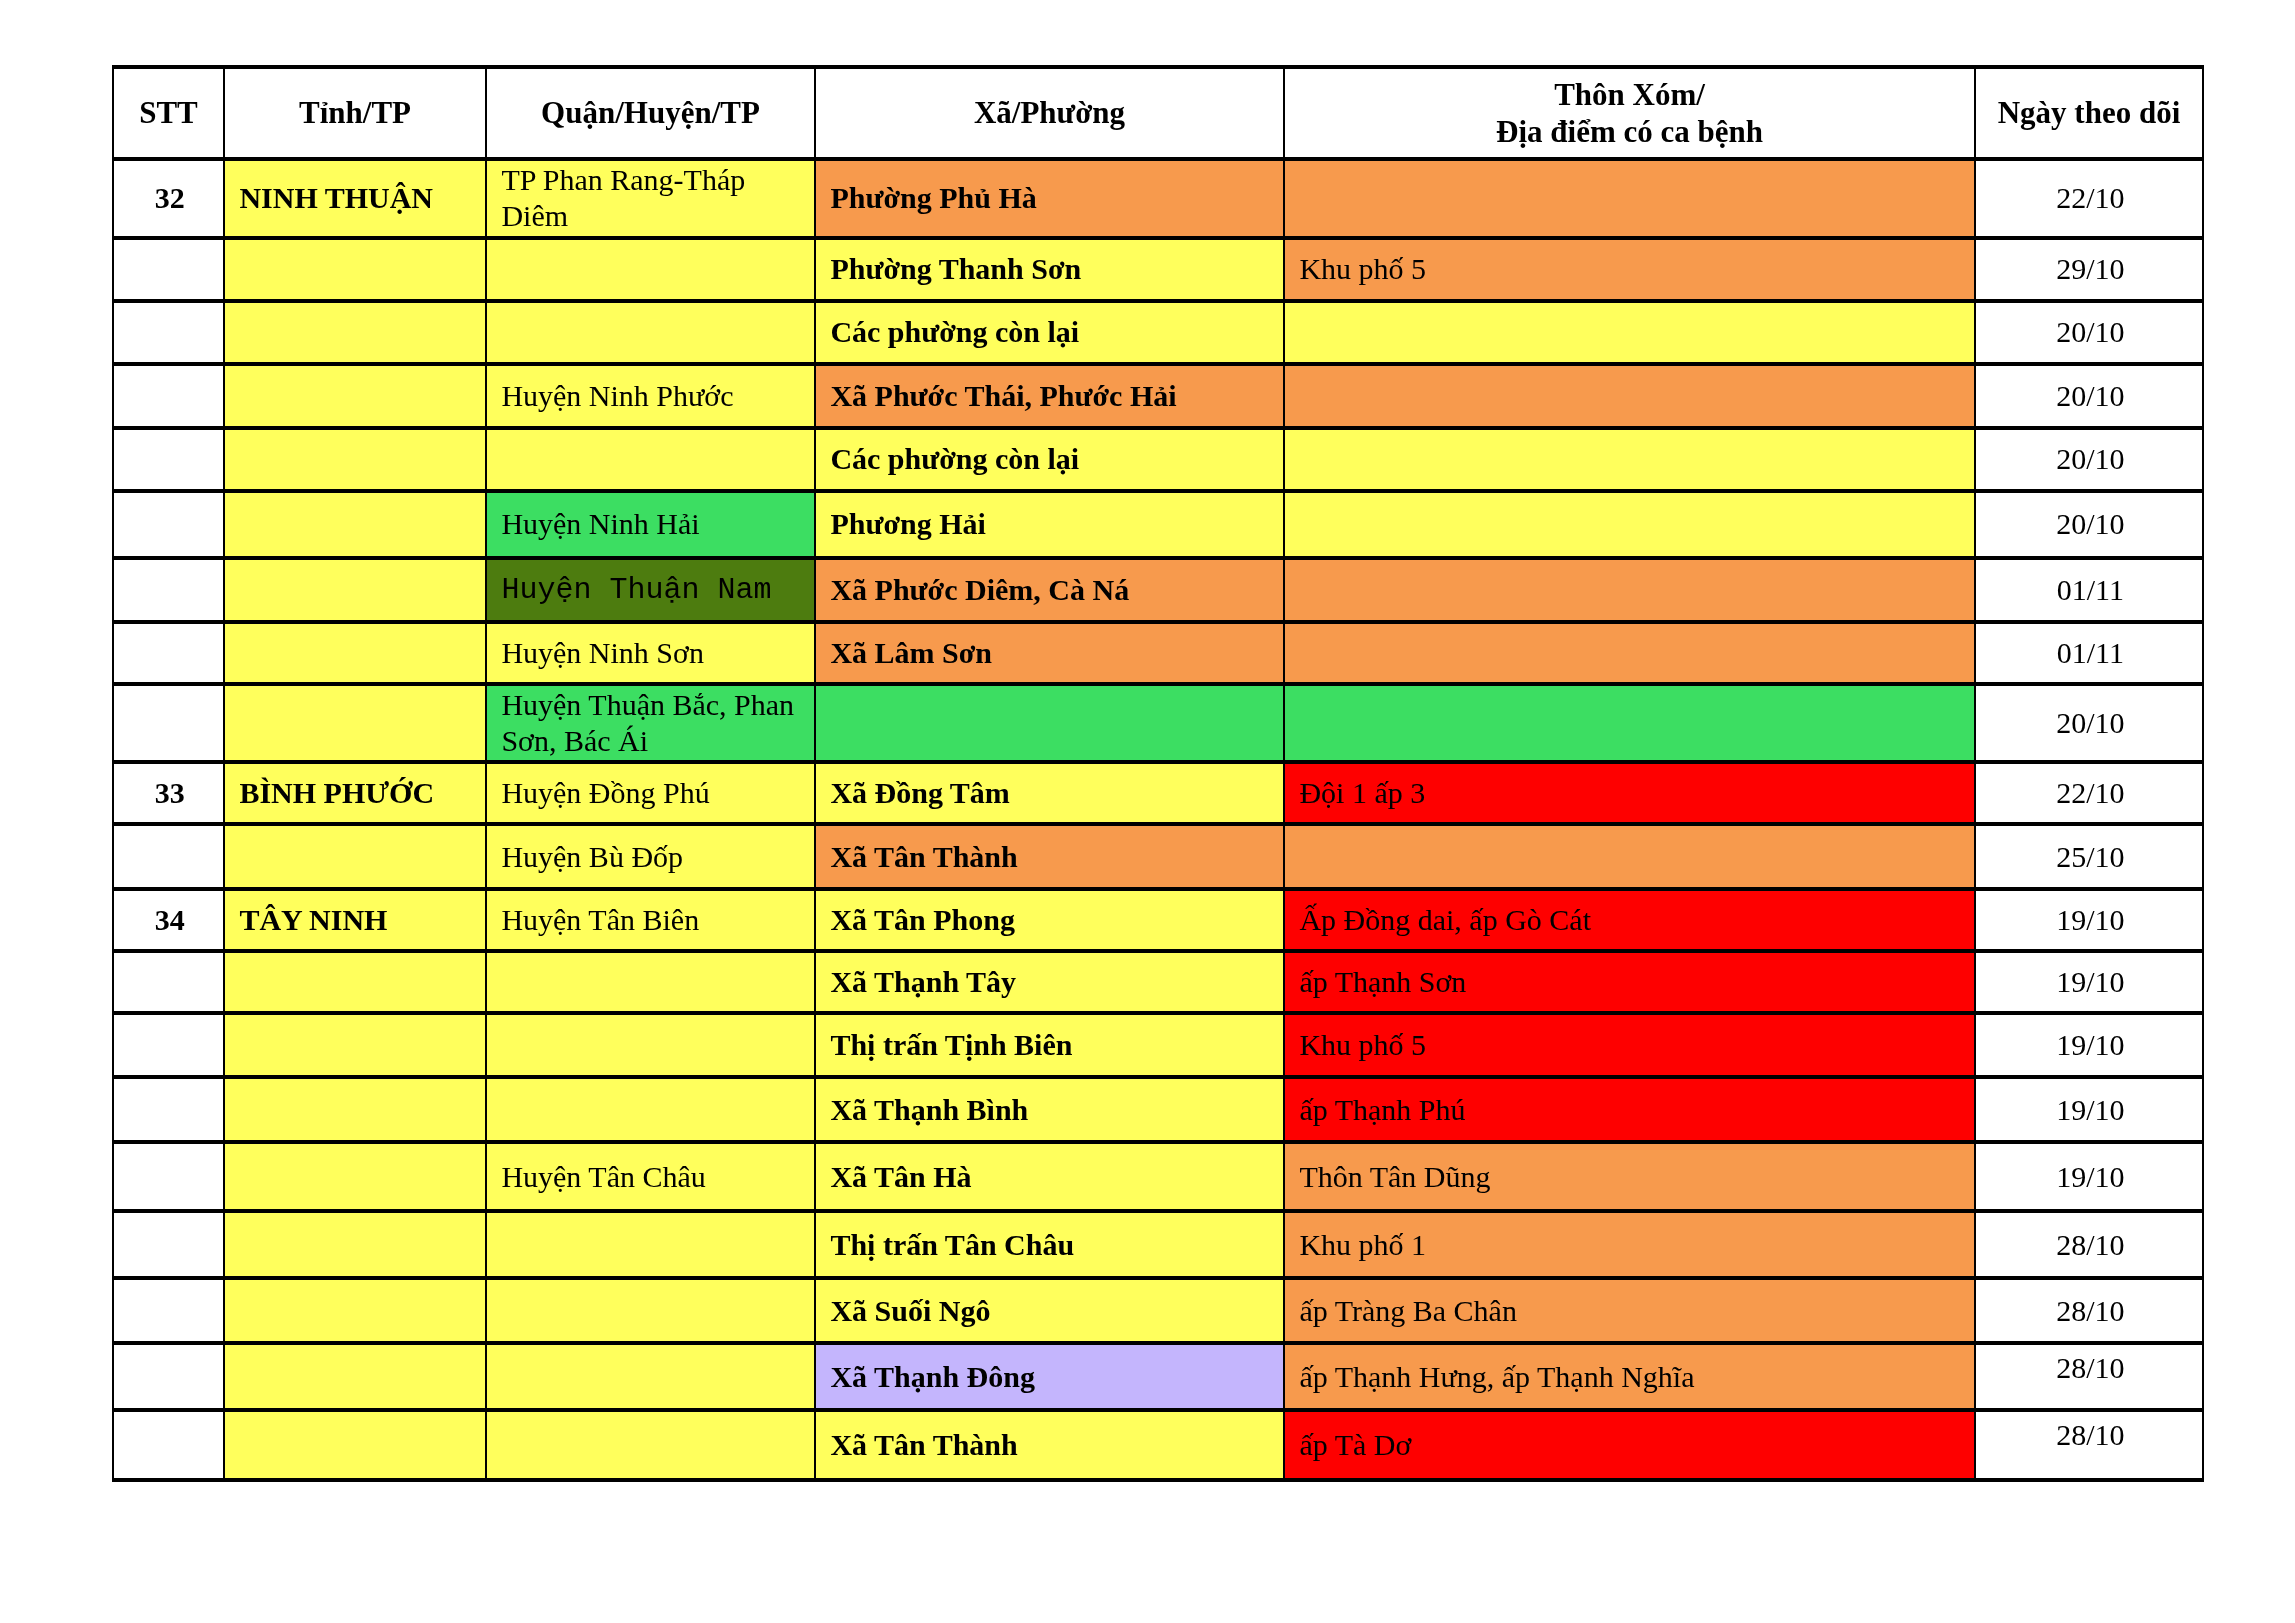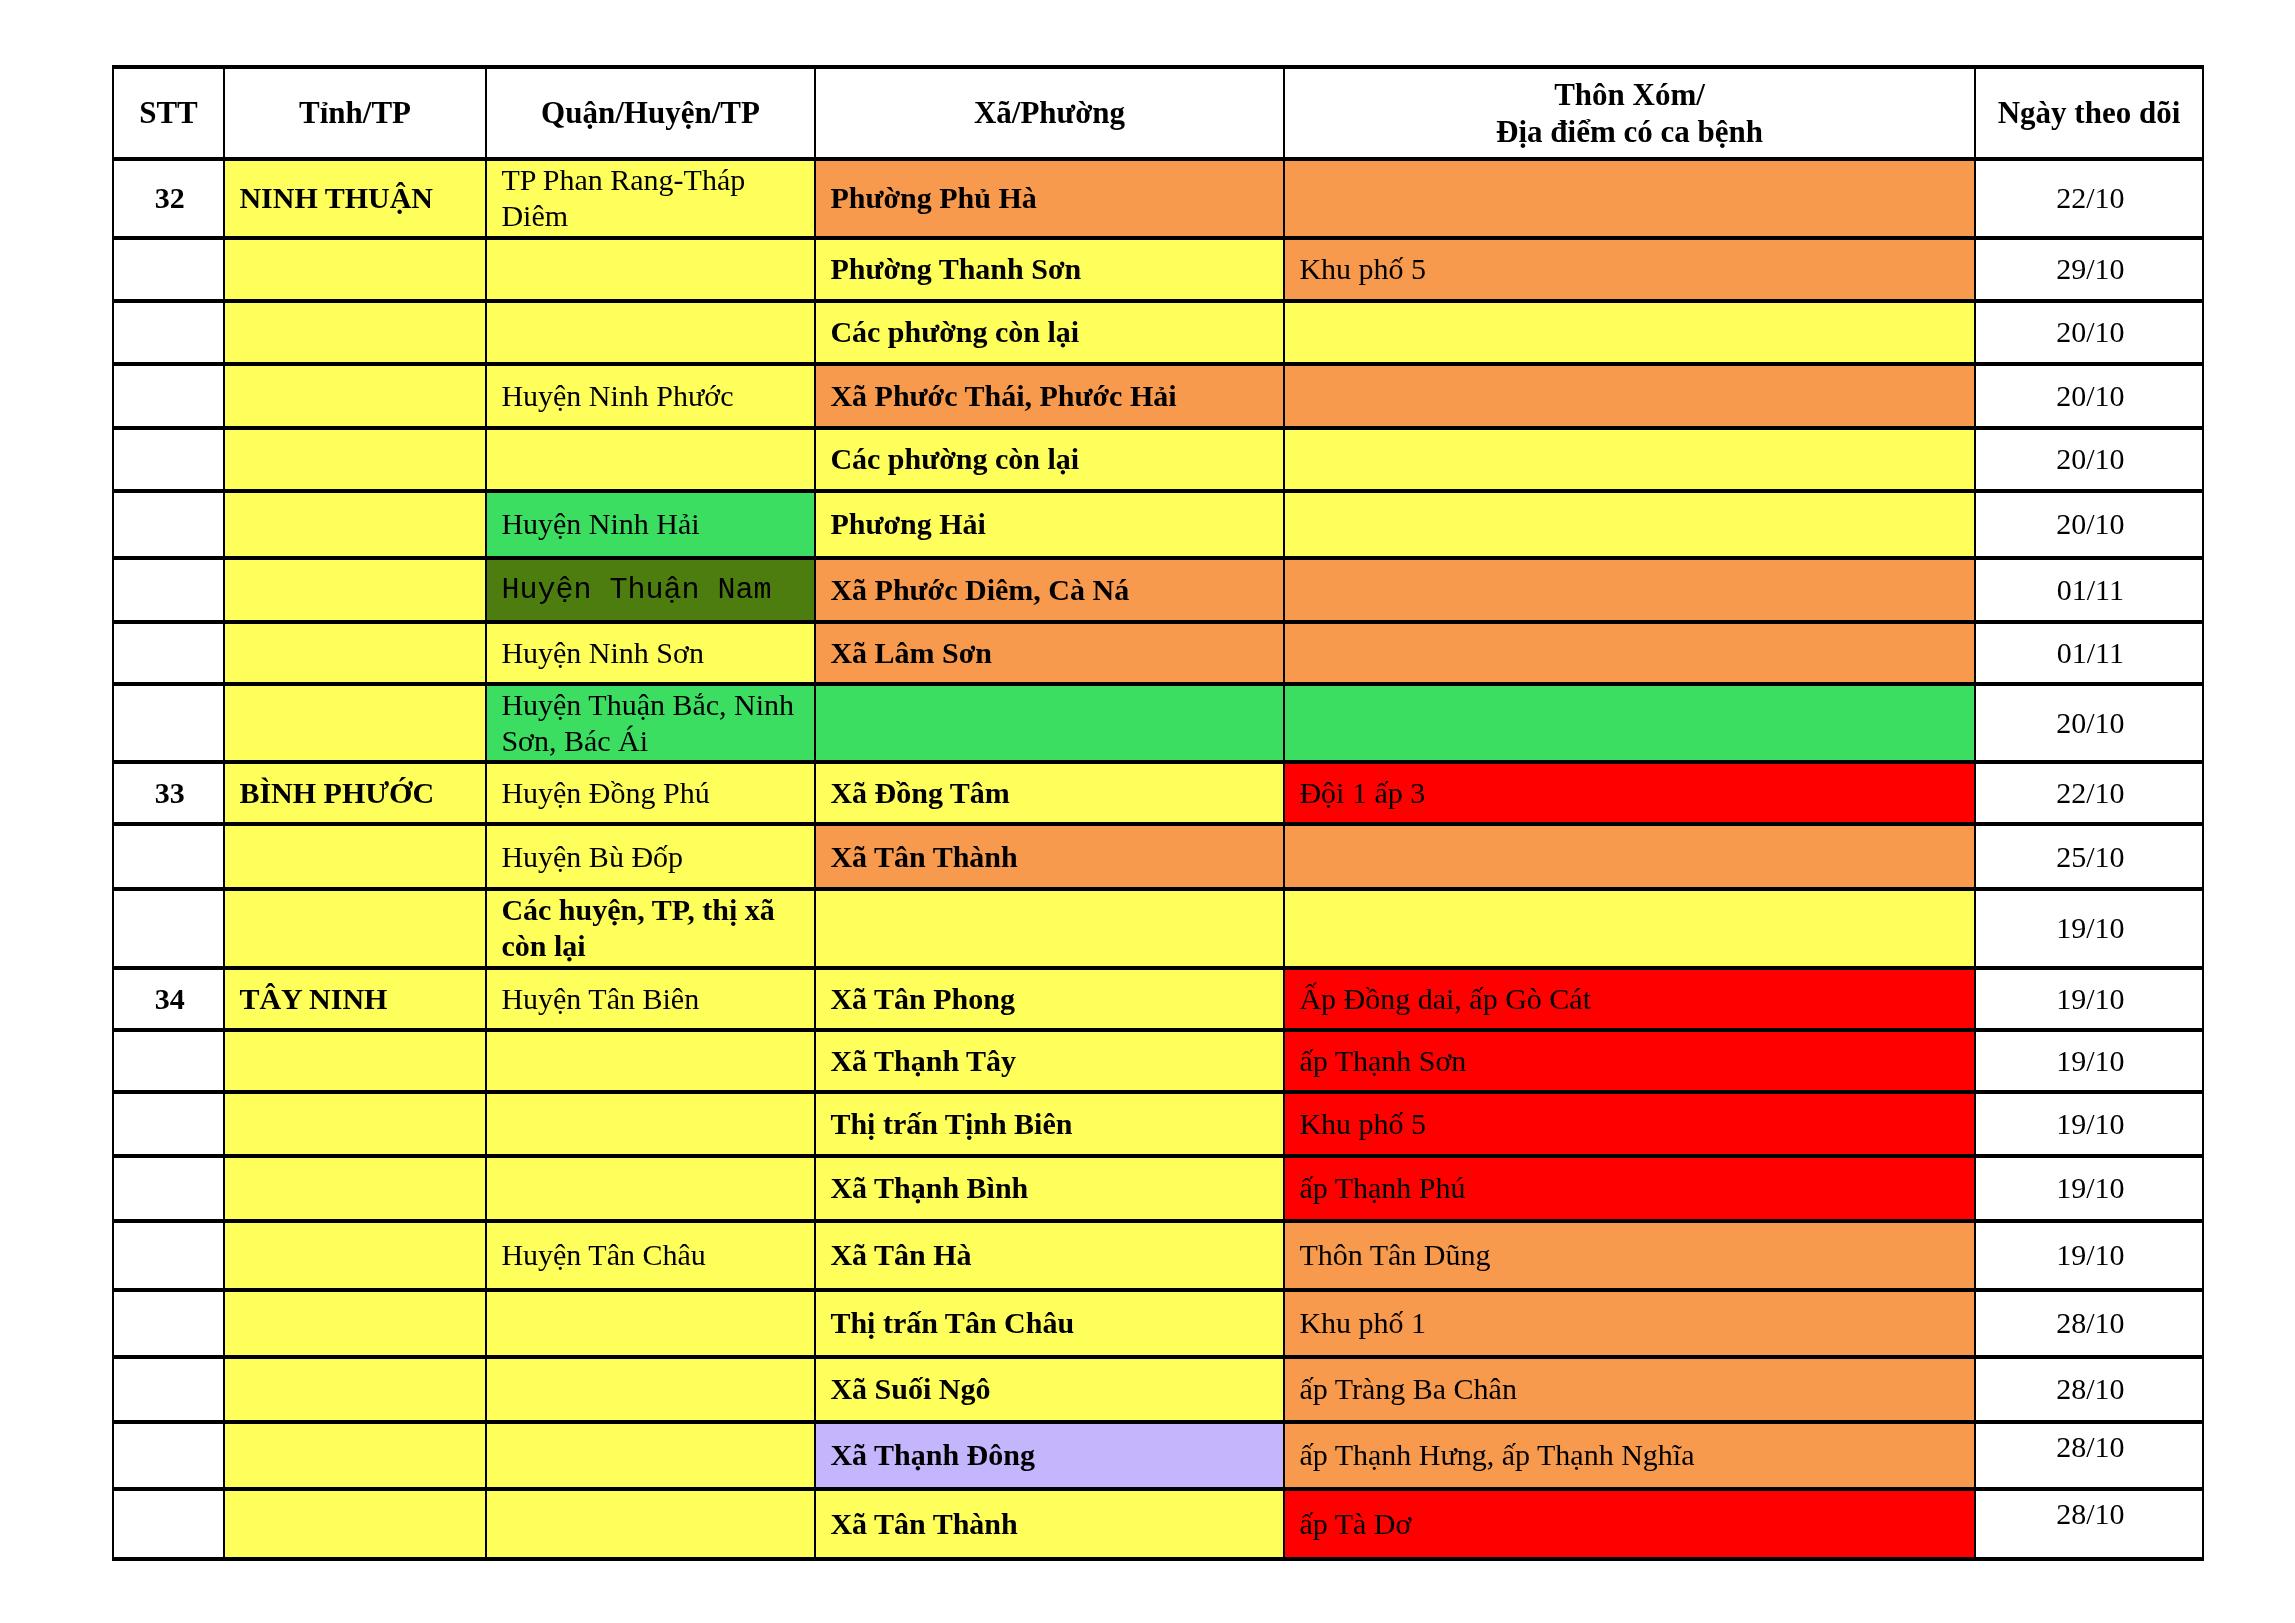--- a/index.html
+++ b/index.html
@@ -158,49 +158,41 @@
           <td class="col-stt" style="background: rgb(255, 255, 255);"></td>
           <td class="col-tinh" style="background: rgb(255, 255, 92);"></td>
           <td class="col-quan" style="background: rgb(255, 255, 92);">Huyện Ninh Sơn</td>
           <td class="col-xa" style="background: rgb(247, 154, 77);">Xã Lâm Sơn</td>
           <td class="col-thon" style="background: rgb(247, 154, 77);"></td>
           <td class="col-ngay" style="background: rgb(255, 255, 255);">01/11</td>
         </tr>
         <tr style="height: 77px;">
           <td class="col-stt" style="background: rgb(255, 255, 255);"></td>
           <td class="col-tinh" style="background: rgb(255, 255, 92);"></td>
-          <td class="col-quan" style="background: rgb(60, 222, 98);">Huyện Thuận Bắc, Ninh Sơn, Bác Ái</td>
+          <td class="col-quan" style="background: rgb(60, 222, 98);">Huyện Thuận Bắc, Phan Sơn, Bác Ái</td>
           <td class="col-xa" style="background: rgb(60, 222, 98);"></td>
           <td class="col-thon" style="background: rgb(60, 222, 98);"></td>
           <td class="col-ngay" style="background: rgb(255, 255, 255);">20/10</td>
         </tr>
         <tr style="height: 62px;">
           <td class="col-stt" style="background: rgb(255, 255, 255);">33</td>
           <td class="col-tinh" style="background: rgb(255, 255, 92);">BÌNH PHƯỚC</td>
           <td class="col-quan" style="background: rgb(255, 255, 92);">Huyện Đồng Phú</td>
           <td class="col-xa" style="background: rgb(255, 255, 92);">Xã Đồng Tâm</td>
           <td class="col-thon" style="background: rgb(254, 0, 0);">Đội 1 ấp 3</td>
           <td class="col-ngay" style="background: rgb(255, 255, 255);">22/10</td>
         </tr>
         <tr style="height: 65px;">
           <td class="col-stt" style="background: rgb(255, 255, 255);"></td>
           <td class="col-tinh" style="background: rgb(255, 255, 92);"></td>
           <td class="col-quan" style="background: rgb(255, 255, 92);">Huyện Bù Đốp</td>
           <td class="col-xa" style="background: rgb(247, 154, 77);">Xã Tân Thành</td>
           <td class="col-thon" style="background: rgb(247, 154, 77);"></td>
           <td class="col-ngay" style="background: rgb(255, 255, 255);">25/10</td>
         </tr>
-        <tr style="height: 77px;">
-          <td class="col-stt" style="background: rgb(255, 255, 255);"></td>
-          <td class="col-tinh" style="background: rgb(255, 255, 92);"></td>
-          <td class="col-quan bold" style="background: rgb(255, 255, 92);">Các huyện, TP, thị xã còn lại</td>
-          <td class="col-xa" style="background: rgb(255, 255, 92);"></td>
-          <td class="col-thon" style="background: rgb(255, 255, 92);"></td>
-          <td class="col-ngay" style="background: rgb(255, 255, 255);">19/10</td>
-        </tr>
         <tr style="height: 62px;">
           <td class="col-stt" style="background: rgb(255, 255, 255);">34</td>
           <td class="col-tinh" style="background: rgb(255, 255, 92);">TÂY NINH</td>
           <td class="col-quan" style="background: rgb(255, 255, 92);">Huyện Tân Biên</td>
           <td class="col-xa" style="background: rgb(255, 255, 92);">Xã Tân Phong</td>
           <td class="col-thon" style="background: rgb(254, 0, 0);">Ấp Đồng dai, ấp Gò Cát</td>
           <td class="col-ngay" style="background: rgb(255, 255, 255);">19/10</td>
         </tr>
         <tr style="height: 62px;">
           <td class="col-stt" style="background: rgb(255, 255, 255);"></td>

